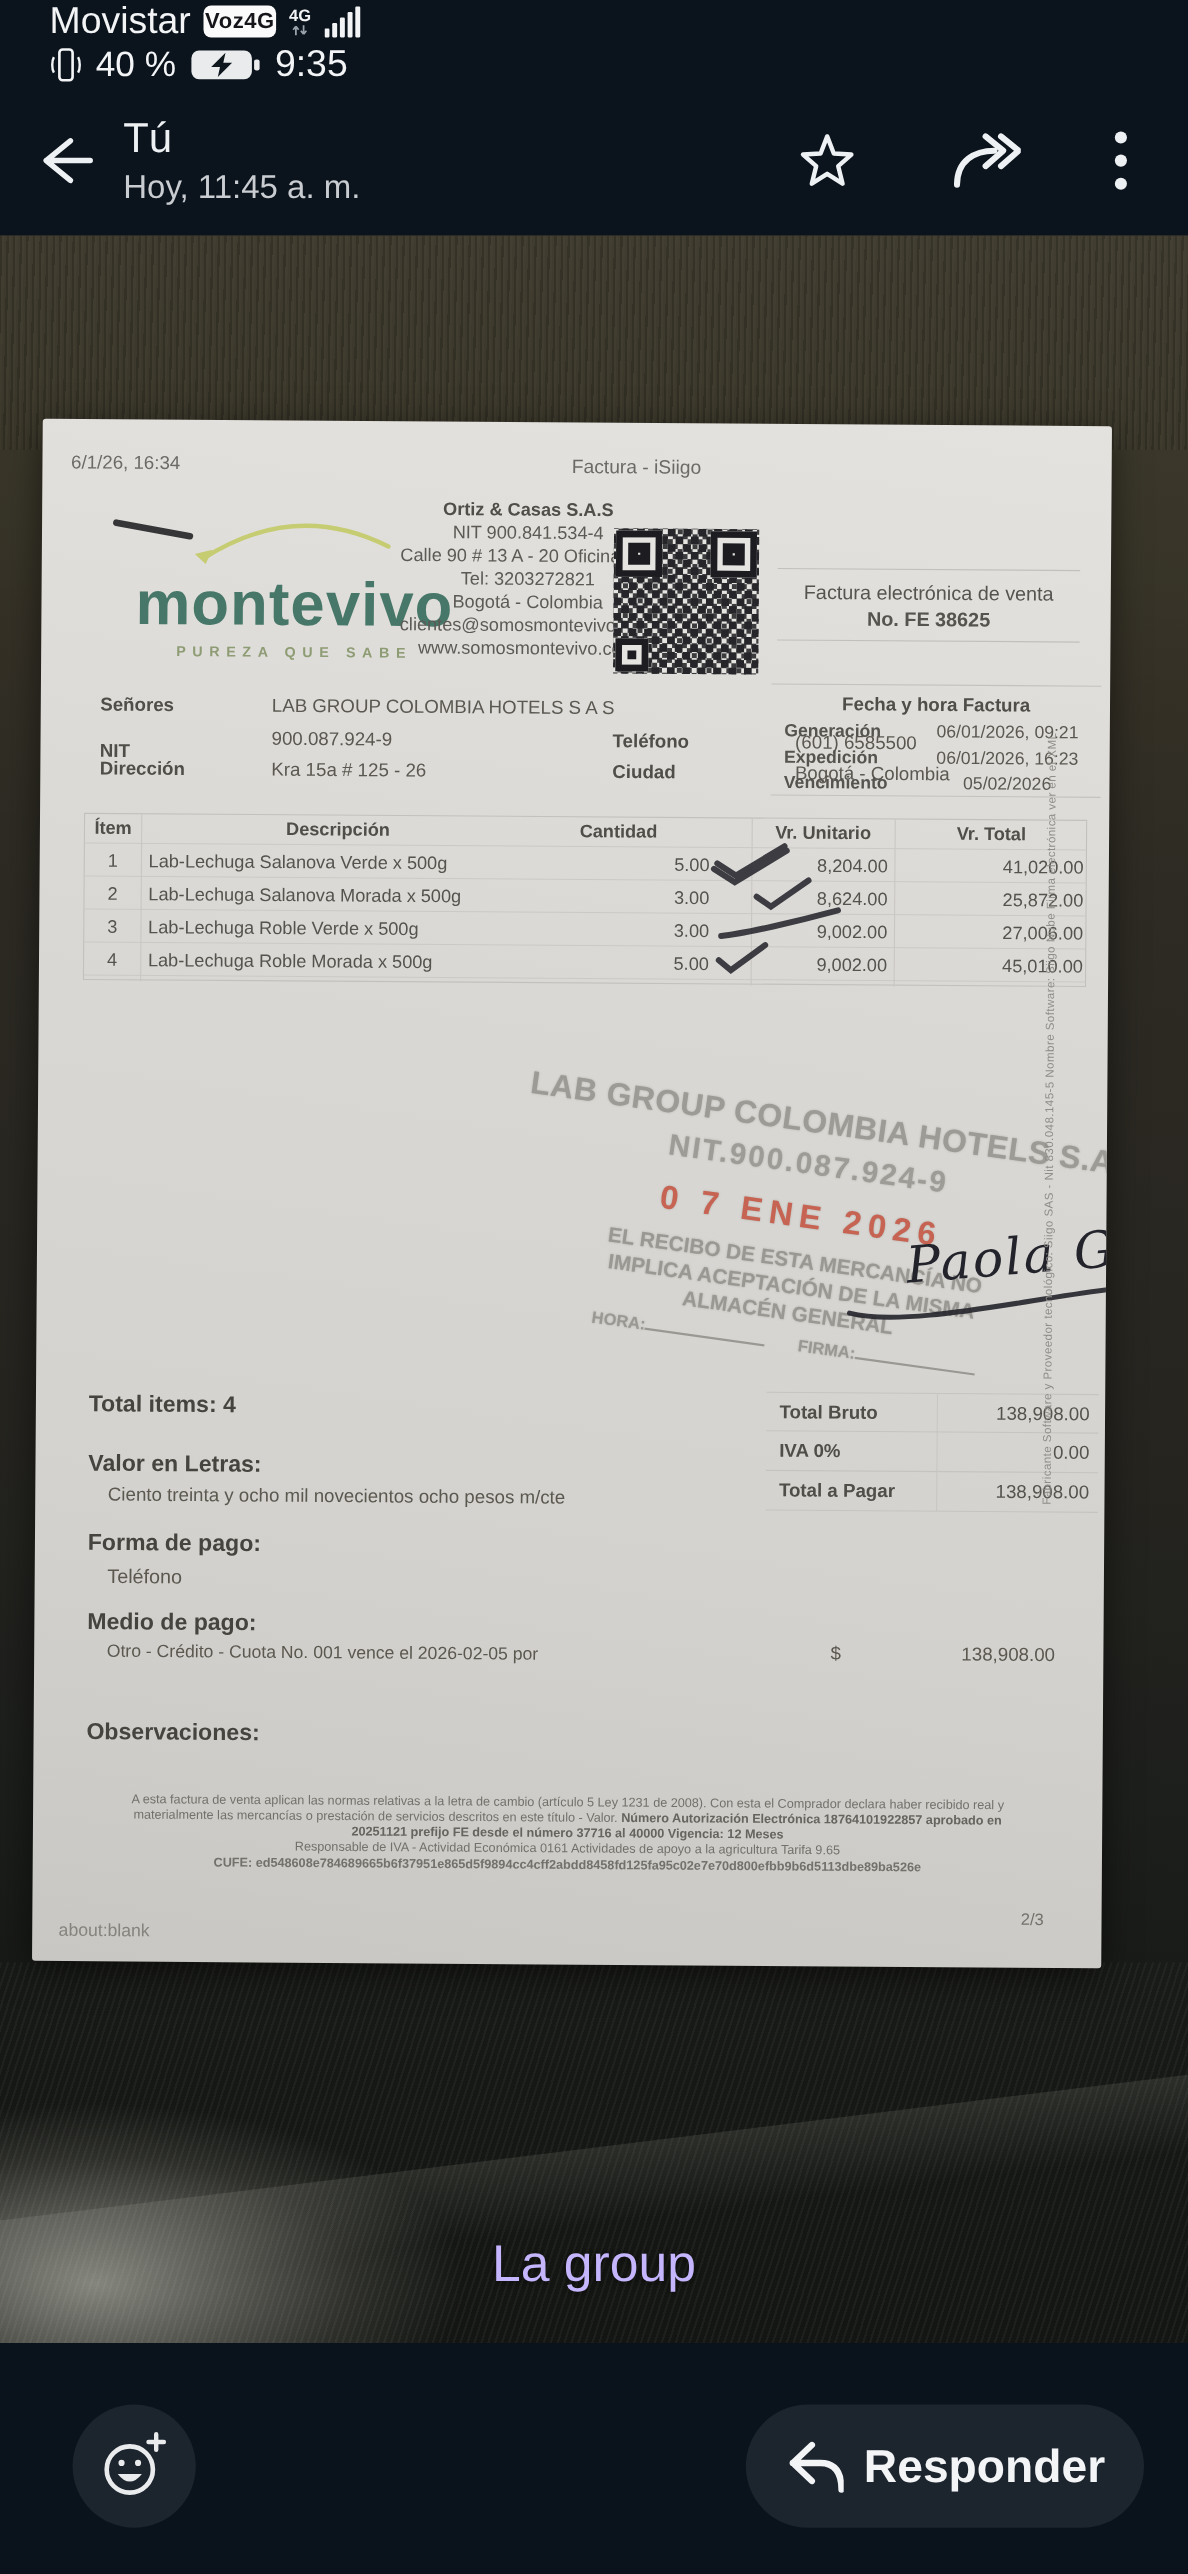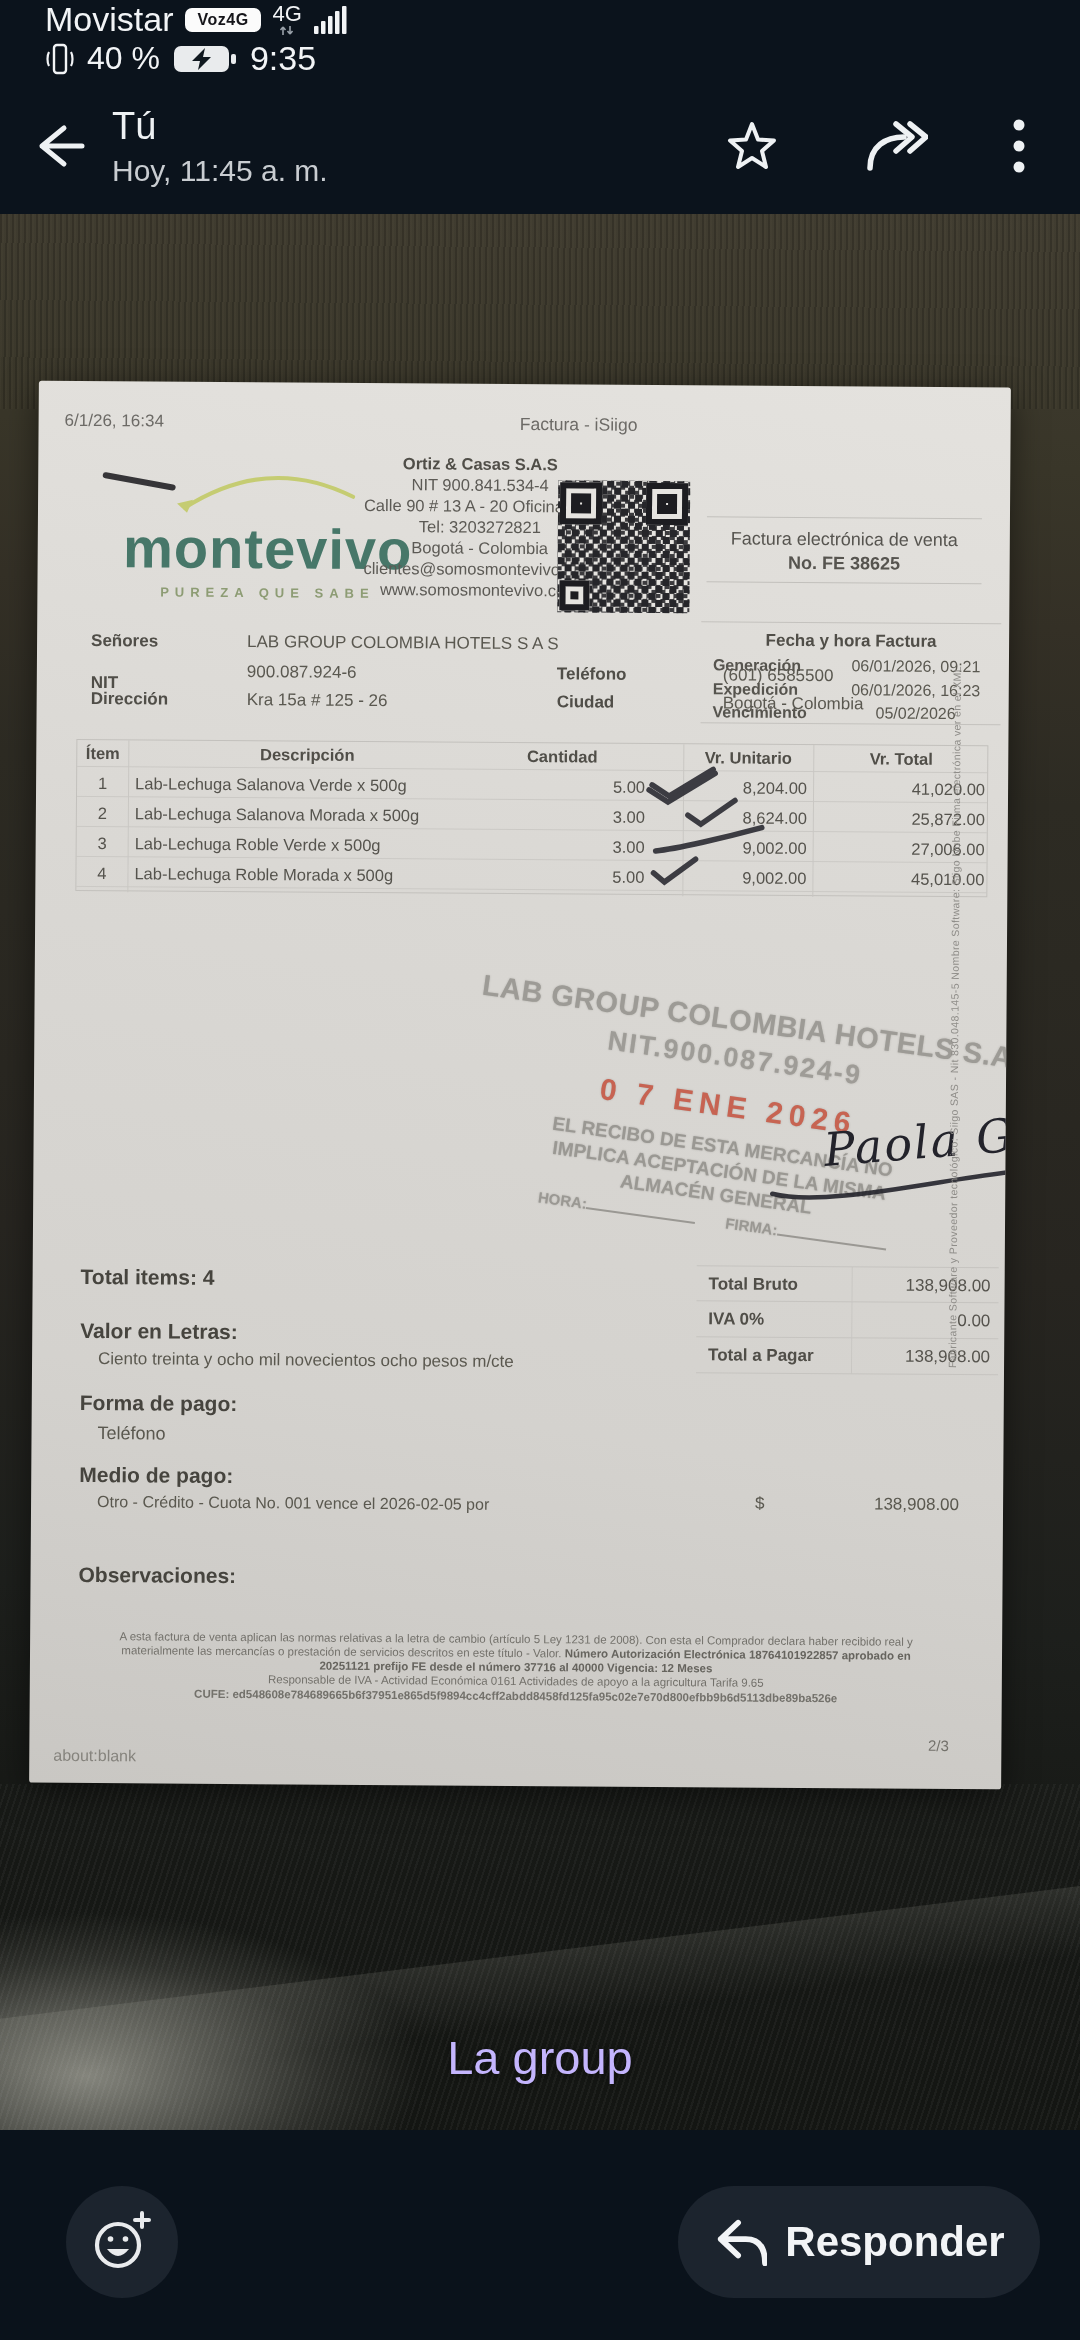--- a/index.html
+++ b/index.html
@@ -4,24 +4,24 @@
 <style>
   html,body{margin:0;padding:0;background:#000;}
   #phone{position:relative;width:1080px;height:2340px;overflow:hidden;
          background:#0b131c;font-family:"Liberation Sans",sans-serif;}
   
   .status-bar{position:absolute;top:0;left:15px;width:1080px;height:78px;
               display:flex;justify-content:space-between;align-items:flex-start;
               padding:0 30px;box-sizing:border-box;color:#f2f4f6;flex-direction:column;}
   .sb-left,.sb-right{display:flex;align-items:center;gap:12px;}
   .sb-carrier{font-size:34px;}
-  .sb-badge{background:#fbfbfb;color:#15151a;font-size:16px;font-weight:700;
-            border-radius:7px;padding:3px 12px;letter-spacing:.5px;}
+  .sb-badge{background:#fbfbfb;color:#15151a;font-size:20px;font-weight:700;
+            border-radius:7px;padding:3px 1px;letter-spacing:.5px;}
   .sb-net{display:flex;flex-direction:column;align-items:center;line-height:1;}
-  .sb-net-label{font-size:22px;font-weight:400;}
+  .sb-net-label{font-size:15px;font-weight:700;}
   .sb-time{font-size:34px;}
   .sb-batt-pct{font-size:32px;}
   
   .chat-header{position:absolute;top:78px;left:0;width:1080px;height:136px;
                display:flex;align-items:center;gap:26px;padding:0 28px 0 30px;
                box-sizing:border-box;color:#eef1f3;}
   .hdr-titles{flex:1;display:flex;flex-direction:column;}
   .hdr-title{font-size:38px;font-weight:500;}
   .hdr-sub{font-size:30px;color:#c9cdd1;margin-top:6px;}
   .hdr-icons{display:flex;align-items:center;gap:84px;padding-right:26px;}
@@ -233,21 +233,21 @@
         </div>
 
       <div class="p-abs doc-box">
         <div>Factura electrónica de venta</div>
         <div class="doc-num">No. FE 38625</div>
       </div>
 
       <div class="p-abs cust-label" style="left:54px;top:250px">Señores</div>
       <div class="p-abs cust-val" style="left:210px;top:250px">LAB GROUP COLOMBIA HOTELS S A S</div>
       <div class="p-abs cust-label" style="left:54px;top:292px">NIT</div>
-      <div class="p-abs cust-val" style="left:210px;top:280px">900.087.924-6</div>
+      <div class="p-abs cust-val" style="left:210px;top:280px">900.087.924-9</div>
       <div class="p-abs cust-label" style="left:520px;top:280px">Teléfono</div>
       <div class="p-abs cust-val" style="left:686px;top:280px">(601) 6585500</div>
       <div class="p-abs cust-label" style="left:54px;top:308px">Dirección</div>
       <div class="p-abs cust-val" style="left:210px;top:308px">Kra 15a # 125 - 26</div>
       <div class="p-abs cust-label" style="left:520px;top:308px">Ciudad</div>
       <div class="p-abs cust-val" style="left:686px;top:308px">Bogotá - Colombia</div>
 
       <div class="p-abs dates-box">
         <div class="dates-title">Fecha y hora Factura</div>
         <div class="date-label" style="top:34px">Generación</div>

